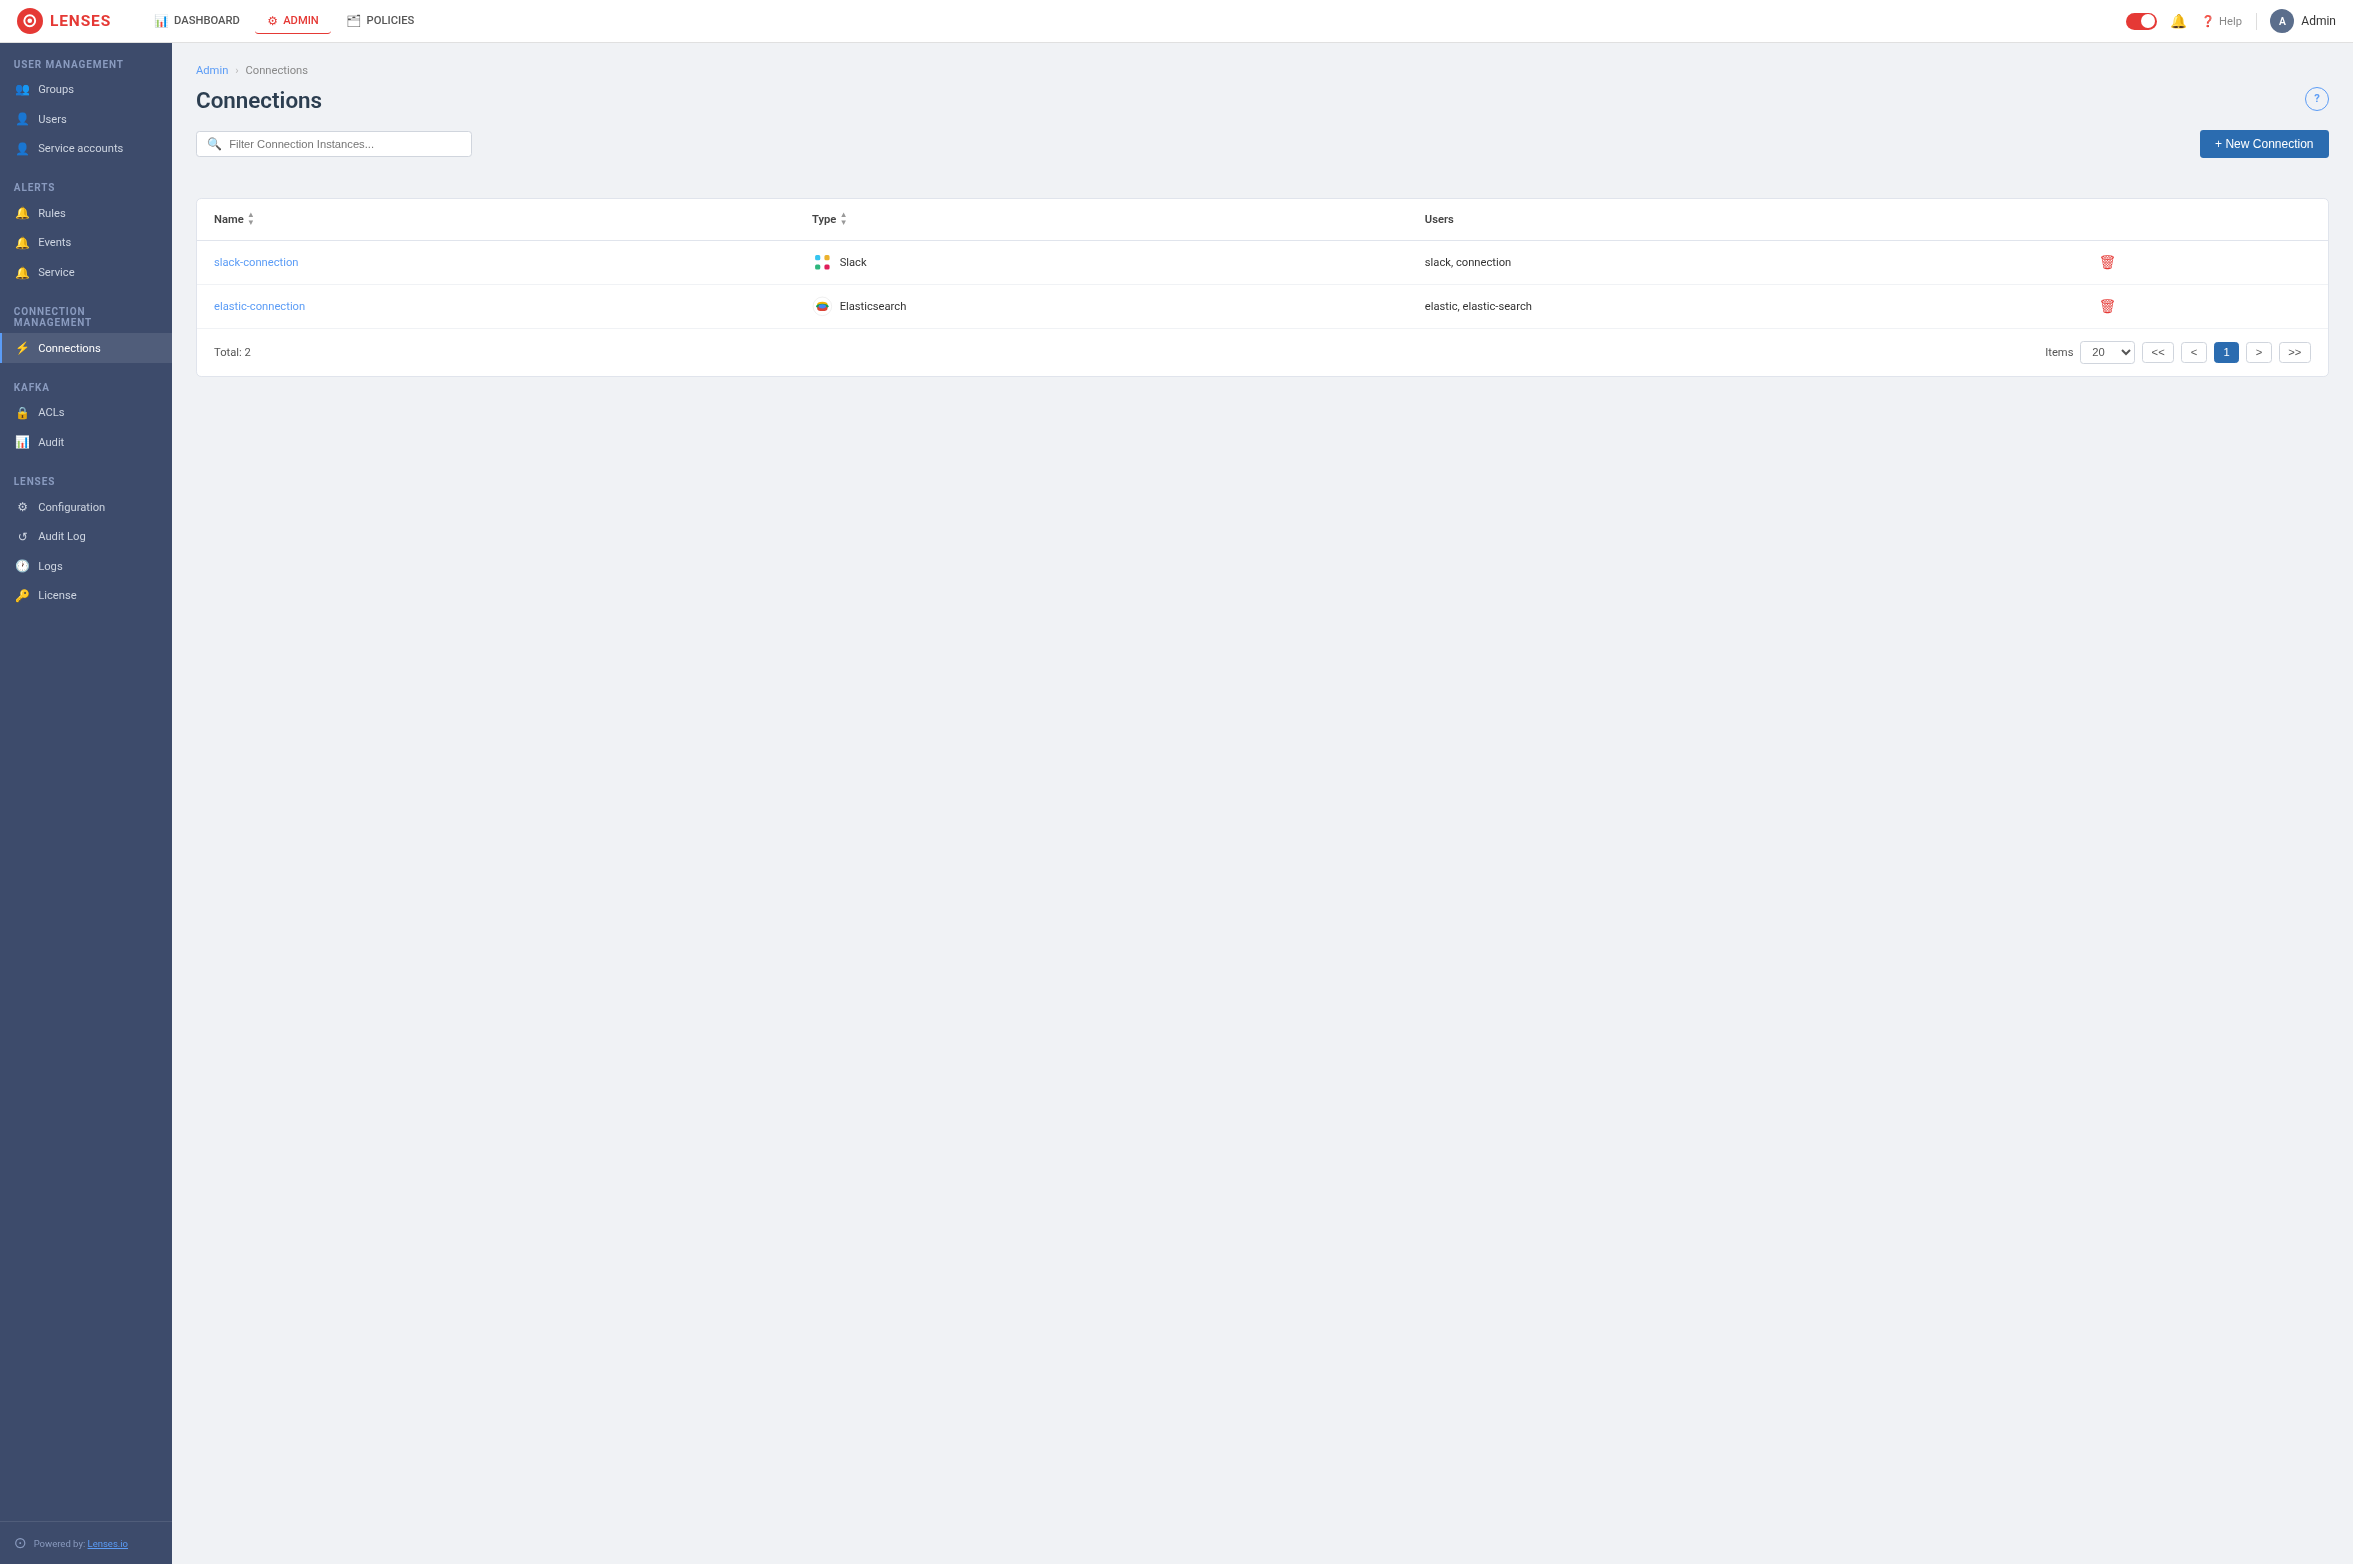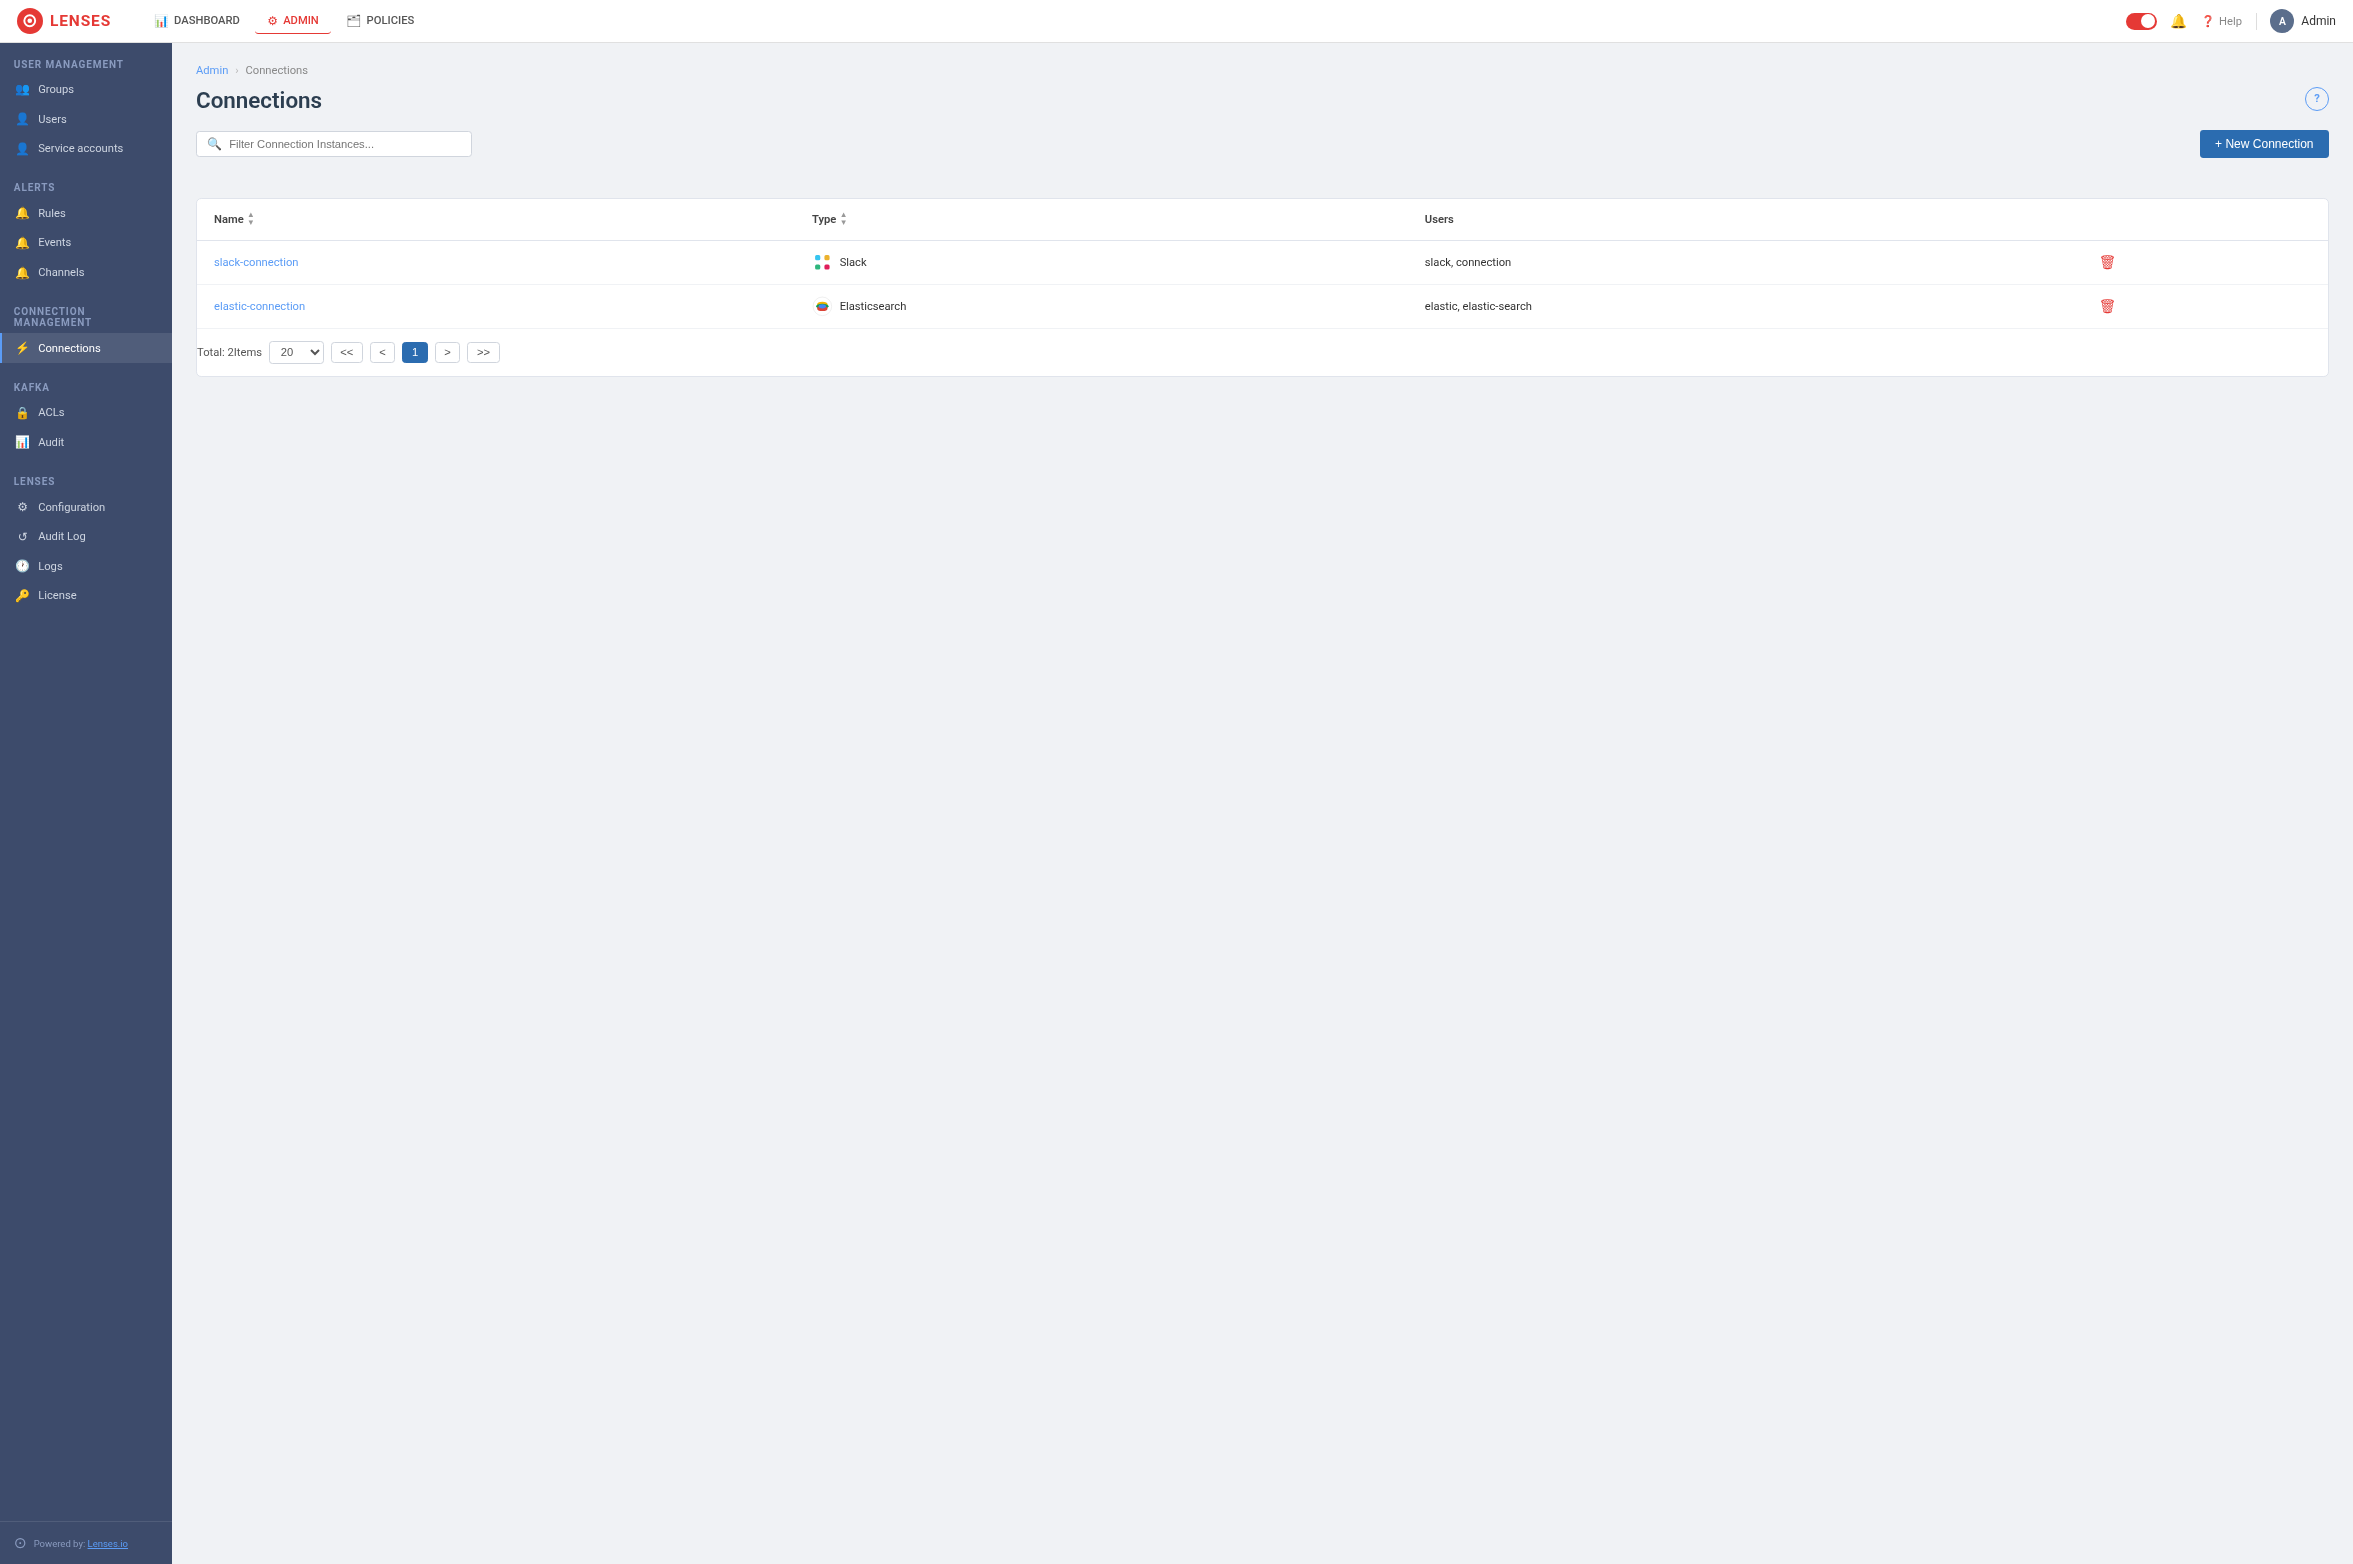--- a/index.html
+++ b/index.html
@@ -64,21 +64,21 @@
     .table-wrap th { padding: 12px 17px; text-align: left; font-size: 11.2px; font-weight: 600; color: #444; }
     .sort-arrows { display: inline-flex; flex-direction: column; margin-left: 3.4px; font-size: 7.8px; line-height: 1.1; color: #999; vertical-align: middle; }
     .table-wrap tbody tr { border-bottom: 0.9px solid #f0f2f5; }
     .table-wrap tbody tr:last-child { border-bottom: none; }
     .table-wrap td { padding: 11.2px 17px; font-size: 11.2px; vertical-align: middle; }
     .conn-link { color: #5b9cf6; text-decoration: none; cursor: pointer; }
     .type-cell { display: flex; align-items: center; gap: 6.9px; }
     .delete-btn { color: #e53935; cursor: pointer; font-size: 13.8px; background: none; border: none; }
 
     
-    .pagination-row { display: flex; align-items: center; justify-content: flex-start; padding: 12px 0; border-top: 0.9px solid #f0f2f5; }
+    .pagination-row { display: flex; align-items: center; justify-content: space-between; padding: 12px 17px; border-top: 0.9px solid #f0f2f5; }
     .total-label { font-size: 11.2px; color: #555; }
     .pagination-right { display: flex; align-items: center; gap: 6.9px; }
     .items-label { font-size: 11.2px; color: #555; }
     .items-select { border: 0.9px solid #d0d5dd; border-radius: 3.4px; padding: 3.4px 6.9px; font-size: 11.2px; color: #555; background: #fff; cursor: pointer; }
     .page-btn { border: 0.9px solid #d0d5dd; background: #fff; border-radius: 3.4px; padding: 3.4px 8.6px; font-size: 11.2px; color: #555; cursor: pointer; }
     .page-btn.current { background: #2b6cb0; color: #fff; border-color: #2b6cb0; }
 
     
     .elastic-icon { width: 20.7px; height: 20.7px; }
     .slack-icon { width: 20.7px; height: 20.7px; }
@@ -150,21 +150,21 @@
           <div class="sidebar-item">
             <span class="s-icon">🔔</span>
             <span>Rules</span>
           </div>
           <div class="sidebar-item">
             <span class="s-icon">🔔</span>
             <span>Events</span>
           </div>
           <div class="sidebar-item">
             <span class="s-icon">🔔</span>
-            <span>Channels</span>
+            <span>Service</span>
           </div>
         </div>
         <div class="sidebar-section">
           <div class="sidebar-section-title">CONNECTION MANAGEMENT</div>
           <div class="sidebar-item active">
             <span class="s-icon">⚡</span>
             <span>Connections</span>
           </div>
         </div>
         <div class="sidebar-section">

